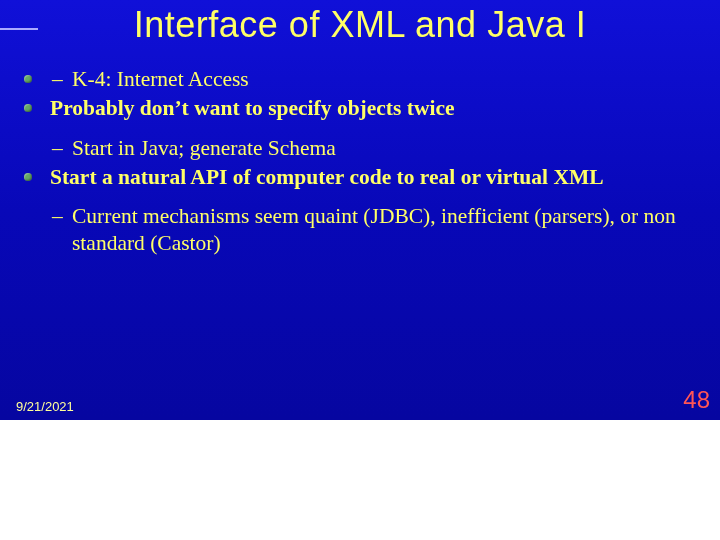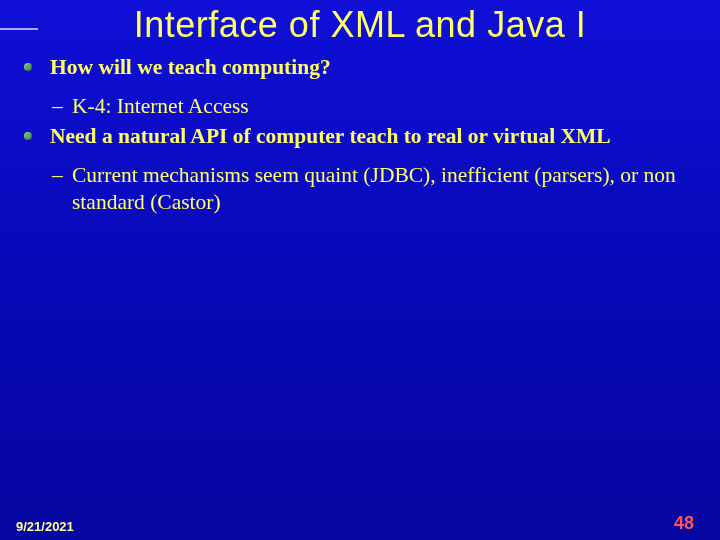--- a/index.html
+++ b/index.html
@@ -1,19 +1,19 @@
 <!DOCTYPE html>
 <html><head>
 <meta charset="utf-8">
 <style>
   * { margin: 0; padding: 0; box-sizing: border-box; }
   html, body { width: 720px; height: 540px; overflow: hidden; }
   .slide {
     width: 720px;
-    height: 540px;
+    height: 420px;
     background: linear-gradient(to bottom, #1010d8 0%, #0808b8 50%, #0606a0 100%);
     position: relative;
     font-family: "Times New Roman", Times, serif;
     color: #ffff66;
   }
   .deco-line {
     position: absolute;
     top: 28px;
     left: 0;
     width: 38px;
@@ -59,53 +59,58 @@
     content: "–";
     position: absolute;
     left: 2px;
     top: 0;
     color: #ffff66;
   }
   .footer {
     position: absolute;
     bottom: 6px;
     left: 0;
-    right: 16px;
+    right: 0;
     height: 20px;
     font-family: Arial, Helvetica, sans-serif;
     font-size: 13px;
-    font-weight: bold;
   }
   .footer .date { position: absolute; left: 16px; bottom: 0; color: #ffff99; }
   .footer .center { position: absolute; left: 0; right: 0; text-align: center; bottom: 0; color: #ffff99; }
-  .footer .pagenum { position: absolute; right: 10px; bottom: 0; color: #ff5555; font-size: 18px; }
+  .footer .pagenum { position: absolute; right: 10px; bottom: 0; color: #ff5555; font-size: 24px; }
 </style>
 </head>
 <body>
 
 <div class="slide">
   <div class="deco-line"></div>
   <h1 class="title">Interface of XML and Java I</h1>
 
   <div class="body">
     <ul class="bullets">
 
       <li>
         <span class="marker"></span>
-        <span class="lead">How will we teach computing?</span>
         <ul class="dashes">
           <li>K-4: Internet Access</li>
         </ul>
       </li>
 
+      <li>
+        <span class="marker"></span>
+        <span class="lead">Probably don’t want to specify objects twice</span>
+        <ul class="dashes">
+          <li>Start in Java; generate Schema</li>
+        </ul>
+      </li>
 
 
       <li>
         <span class="marker"></span>
-        <span class="lead">Need a natural API of computer teach to real or virtual XML</span>
+        <span class="lead">Start a natural API of computer code to real or virtual XML</span>
         <ul class="dashes">
           <li>Current mechanisms seem quaint (JDBC), inefficient (parsers), or non standard (Castor)</li>
         </ul>
       </li>
 
     </ul>
   </div>
 
   <div class="footer">
     <span class="date">9/21/2021</span>

